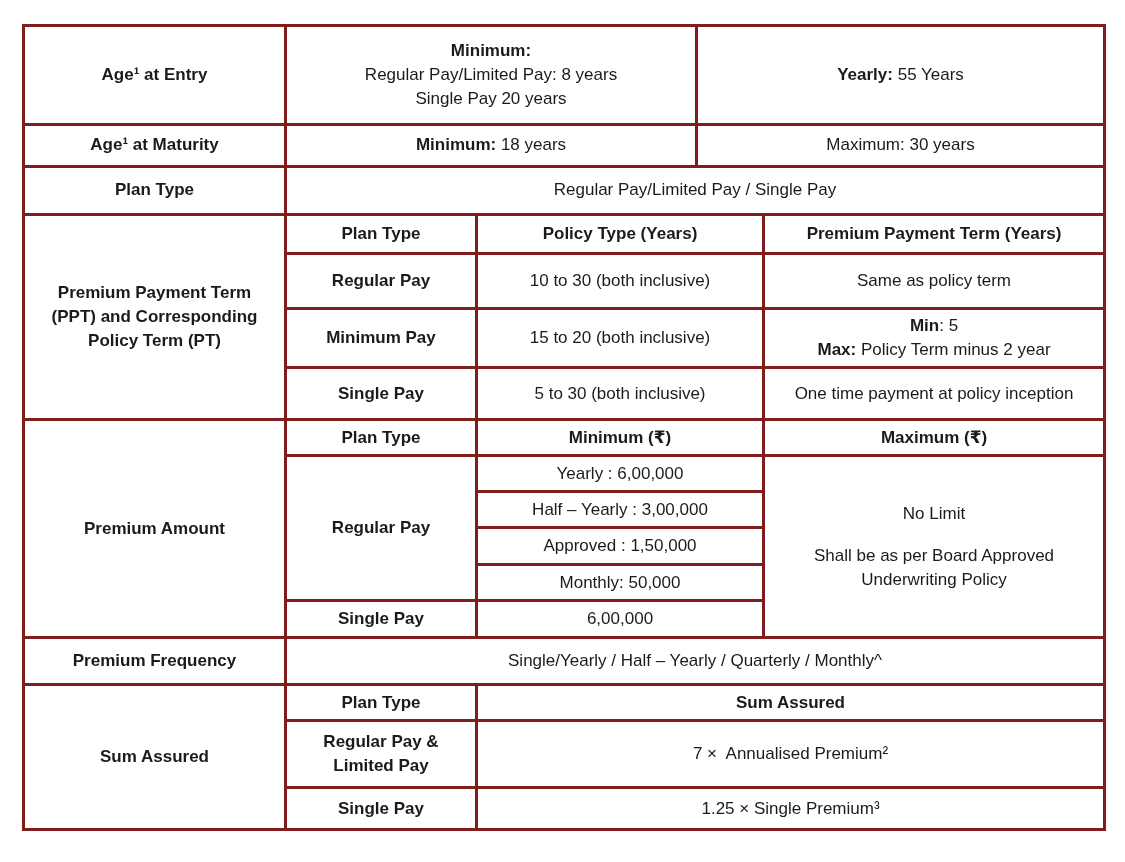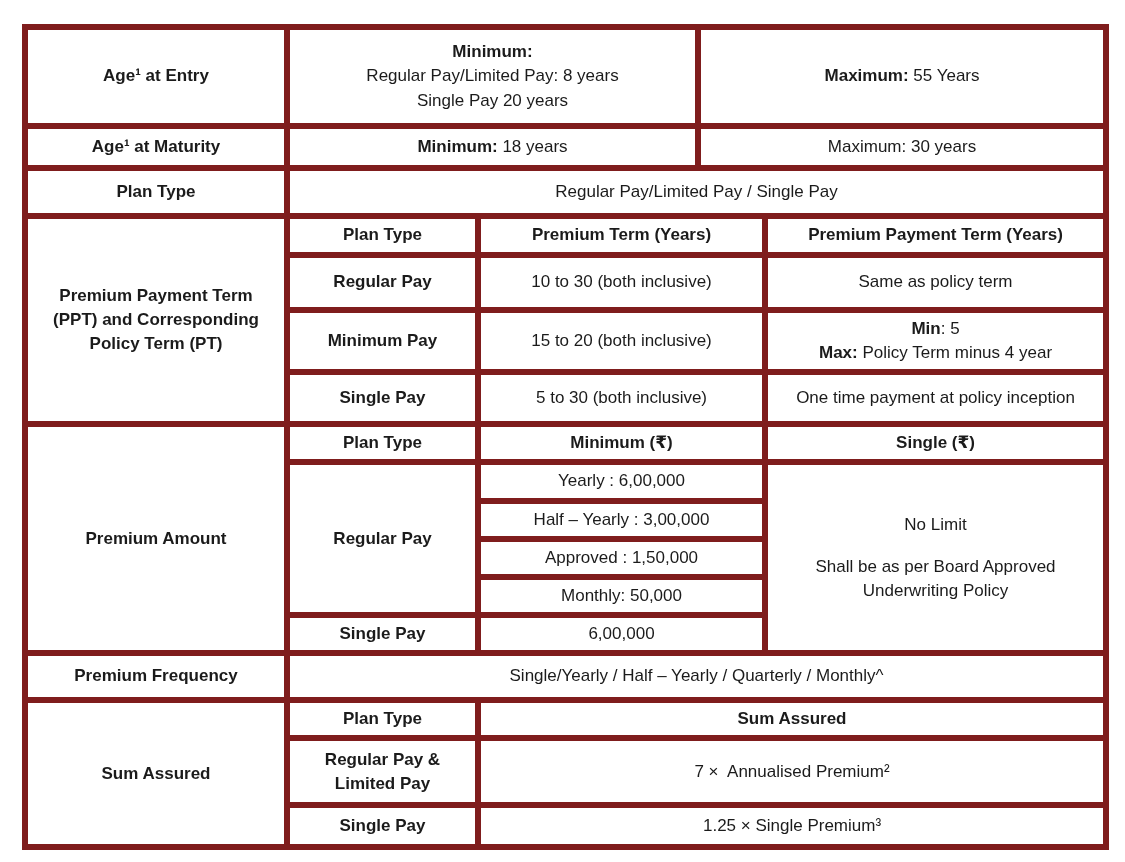--- a/index.html
+++ b/index.html
@@ -17,21 +17,21 @@
   table.spec {
     position: absolute;
     left: 22px;
     top: 24px;
     width: 1081px;
     border-collapse: collapse;
     table-layout: fixed;
     border: 2px solid #595959;
   }
   td {
-    border: 6px solid #7f1d1d;
+    border: 3px solid #7f1d1d;
     text-align: center;
     vertical-align: middle;
     font-size: 17px;
     line-height: 1.42;
     padding: 4px 8px;
     word-wrap: break-word;
     margin-top: 8px;
   }
   .b { font-weight: bold; }
   .rowlabel { font-weight: bold; }
@@ -60,21 +60,21 @@
 
   <tbody>
       <tr style="height:99px">
     <td class="rowlabel">Age¹ at Entry</td>
     <td colspan="2">
       <div class="b">Minimum:</div>
       <div>Regular Pay/Limited Pay: 8 years</div>
       <div>Single Pay 20 years</div>
     </td>
     <td colspan="2">
-      <span class="b">Maximum:</span><span> 55 Years</span>
+      <span class="b">Yearly:</span><span> 55 Years</span>
     </td>
   </tr>
 
   <tr style="height:42px">
     <td class="rowlabel">Age¹ at Maturity</td>
     <td colspan="2">
       <span class="b">Minimum:</span><span> 18 years</span>
     </td>
     <td colspan="2">Maximum: 30 years</td>
   </tr>
@@ -82,47 +82,47 @@
   <tr style="height:48px">
     <td class="rowlabel">Plan Type</td>
     <td colspan="4">Regular Pay/Limited Pay / Single Pay</td>
   </tr>
 
   <tr style="height:39px">
     <td class="rowlabel" rowspan="4">
       <div class="narrow">Premium Payment Term (PPT) and Corresponding Policy Term (PT)</div>
     </td>
     <td class="b">Plan Type</td>
-    <td class="b" colspan="2">Premium Term (Years)</td>
+    <td class="b" colspan="2">Policy Type (Years)</td>
     <td class="b">Premium Payment Term (Years)</td>
   </tr>
   <tr style="height:55px">
     <td class="b">Regular Pay</td>
     <td colspan="2">10 to 30 (both inclusive)</td>
     <td>Same as policy term</td>
   </tr>
   <tr style="height:58px">
     <td class="b">Minimum Pay</td>
     <td colspan="2">15 to 20 (both inclusive)</td>
     <td>
       <div><span class="b">Min</span><span>: 5</span></div>
-      <div><span class="b">Max:</span><span> Policy Term minus 4 year</span></div>
+      <div><span class="b">Max:</span><span> Policy Term minus 2 year</span></div>
     </td>
   </tr>
   <tr style="height:52px">
     <td class="b">Single Pay</td>
     <td colspan="2">5 to 30 (both inclusive)</td>
     <td>One time payment at policy inception</td>
   </tr>
 
   <tr style="height:36px">
     <td class="rowlabel" rowspan="6">Premium Amount</td>
     <td class="b">Plan Type</td>
     <td class="b" colspan="2">Minimum (₹)</td>
-    <td class="b">Single (₹)</td>
+    <td class="b">Maximum (₹)</td>
   </tr>
   <tr style="height:36px">
     <td class="b" rowspan="4">Regular Pay</td>
     <td colspan="2">Yearly : 6,00,000</td>
     <td rowspan="5">
       <div>No Limit</div>
       <div class="maxcell-gap">Shall be as per Board Approved Underwriting Policy</div>
     </td>
   </tr>
   <tr style="height:36px">

